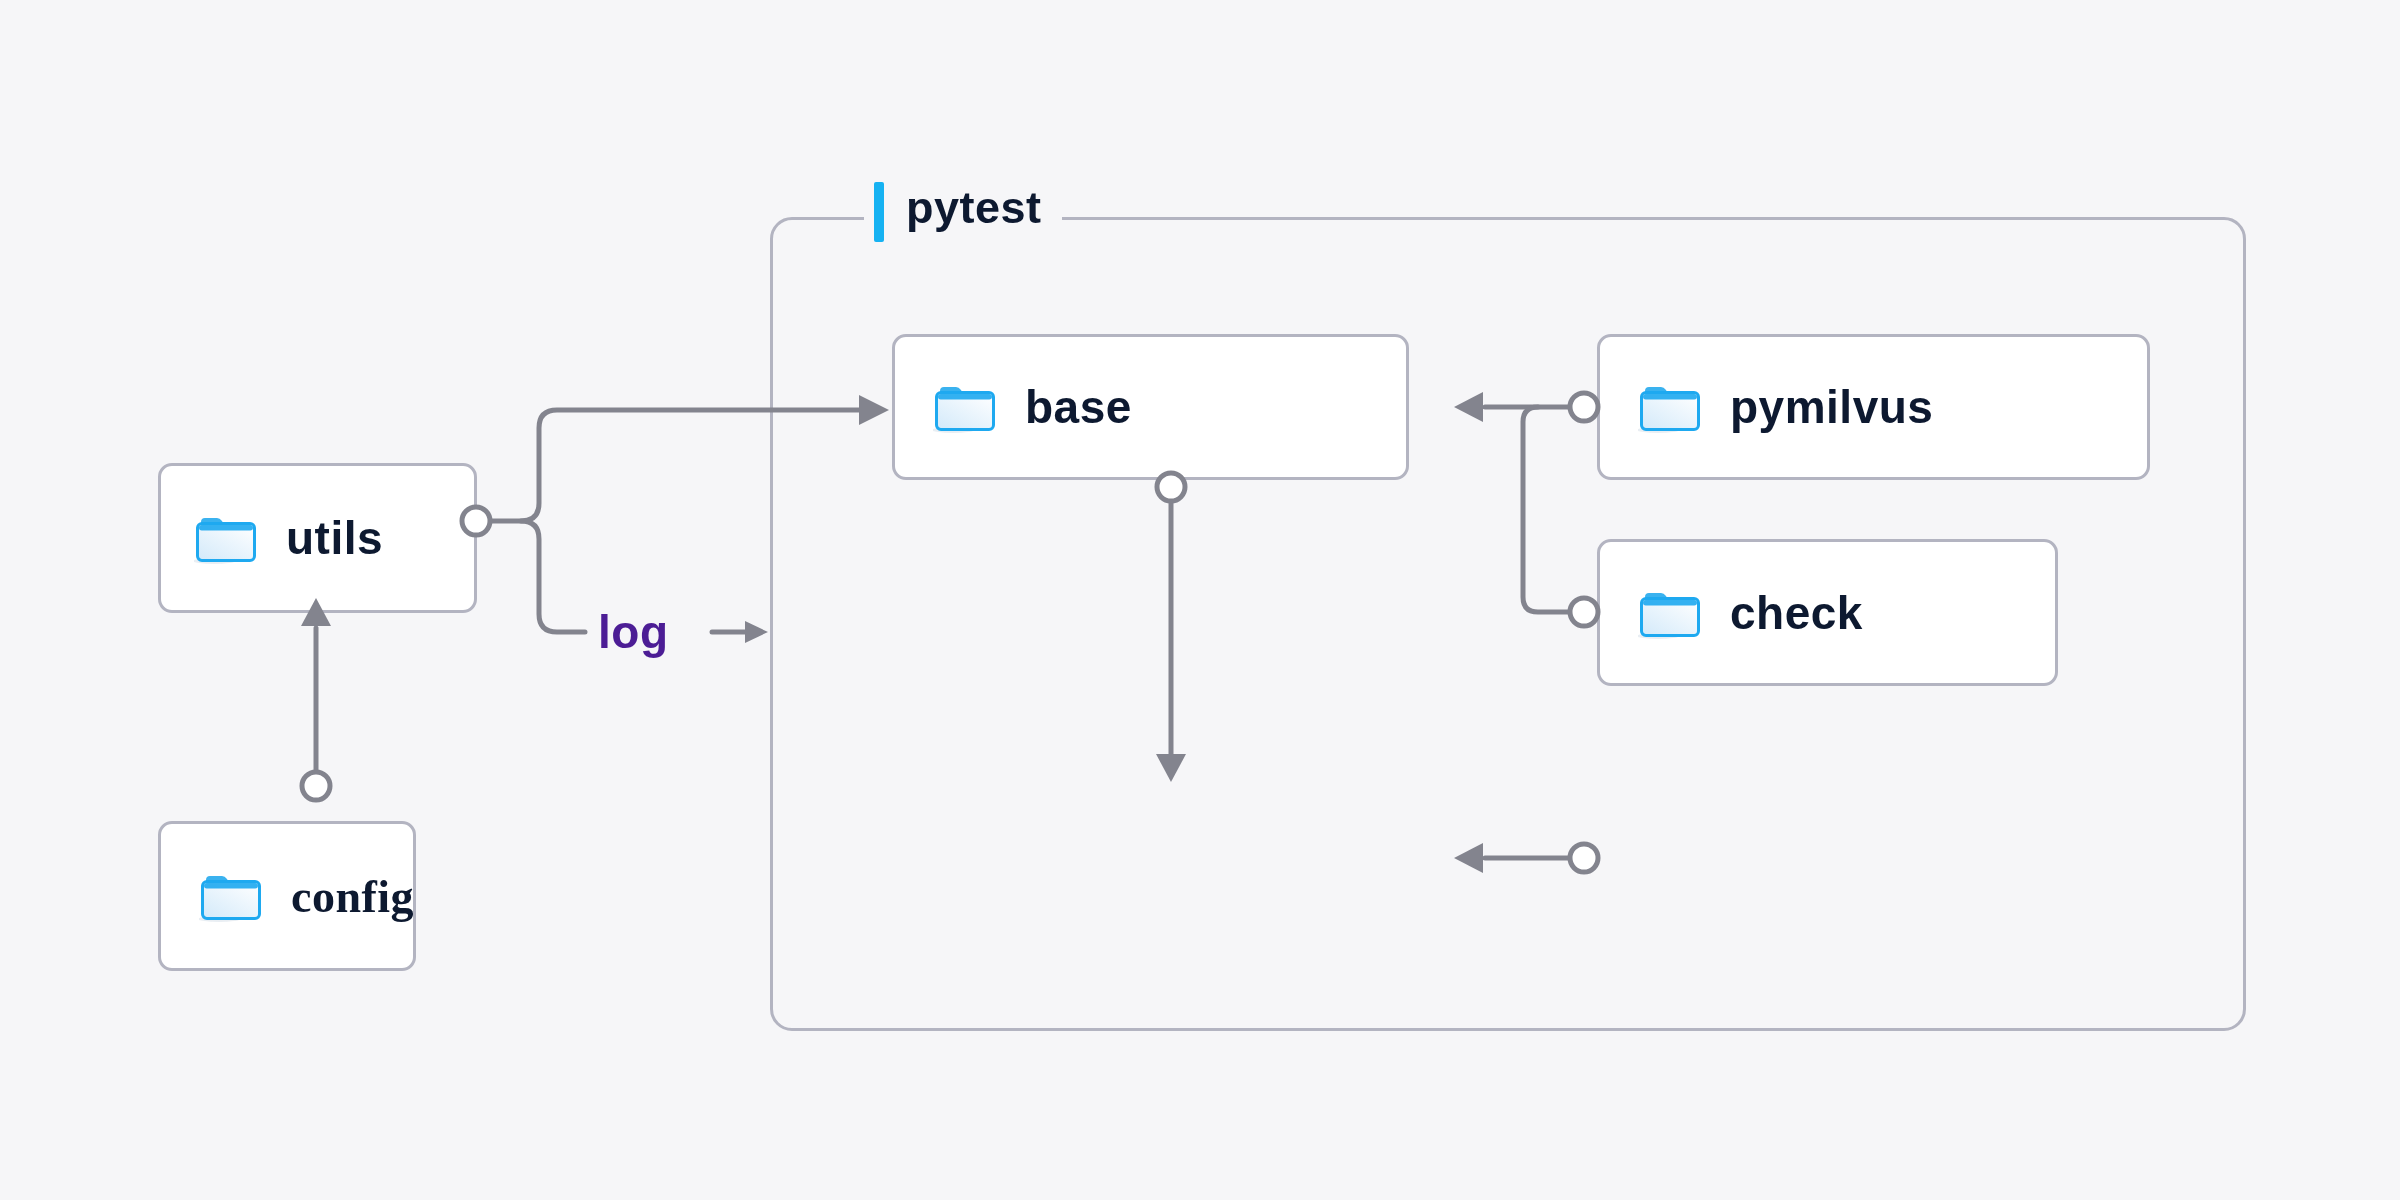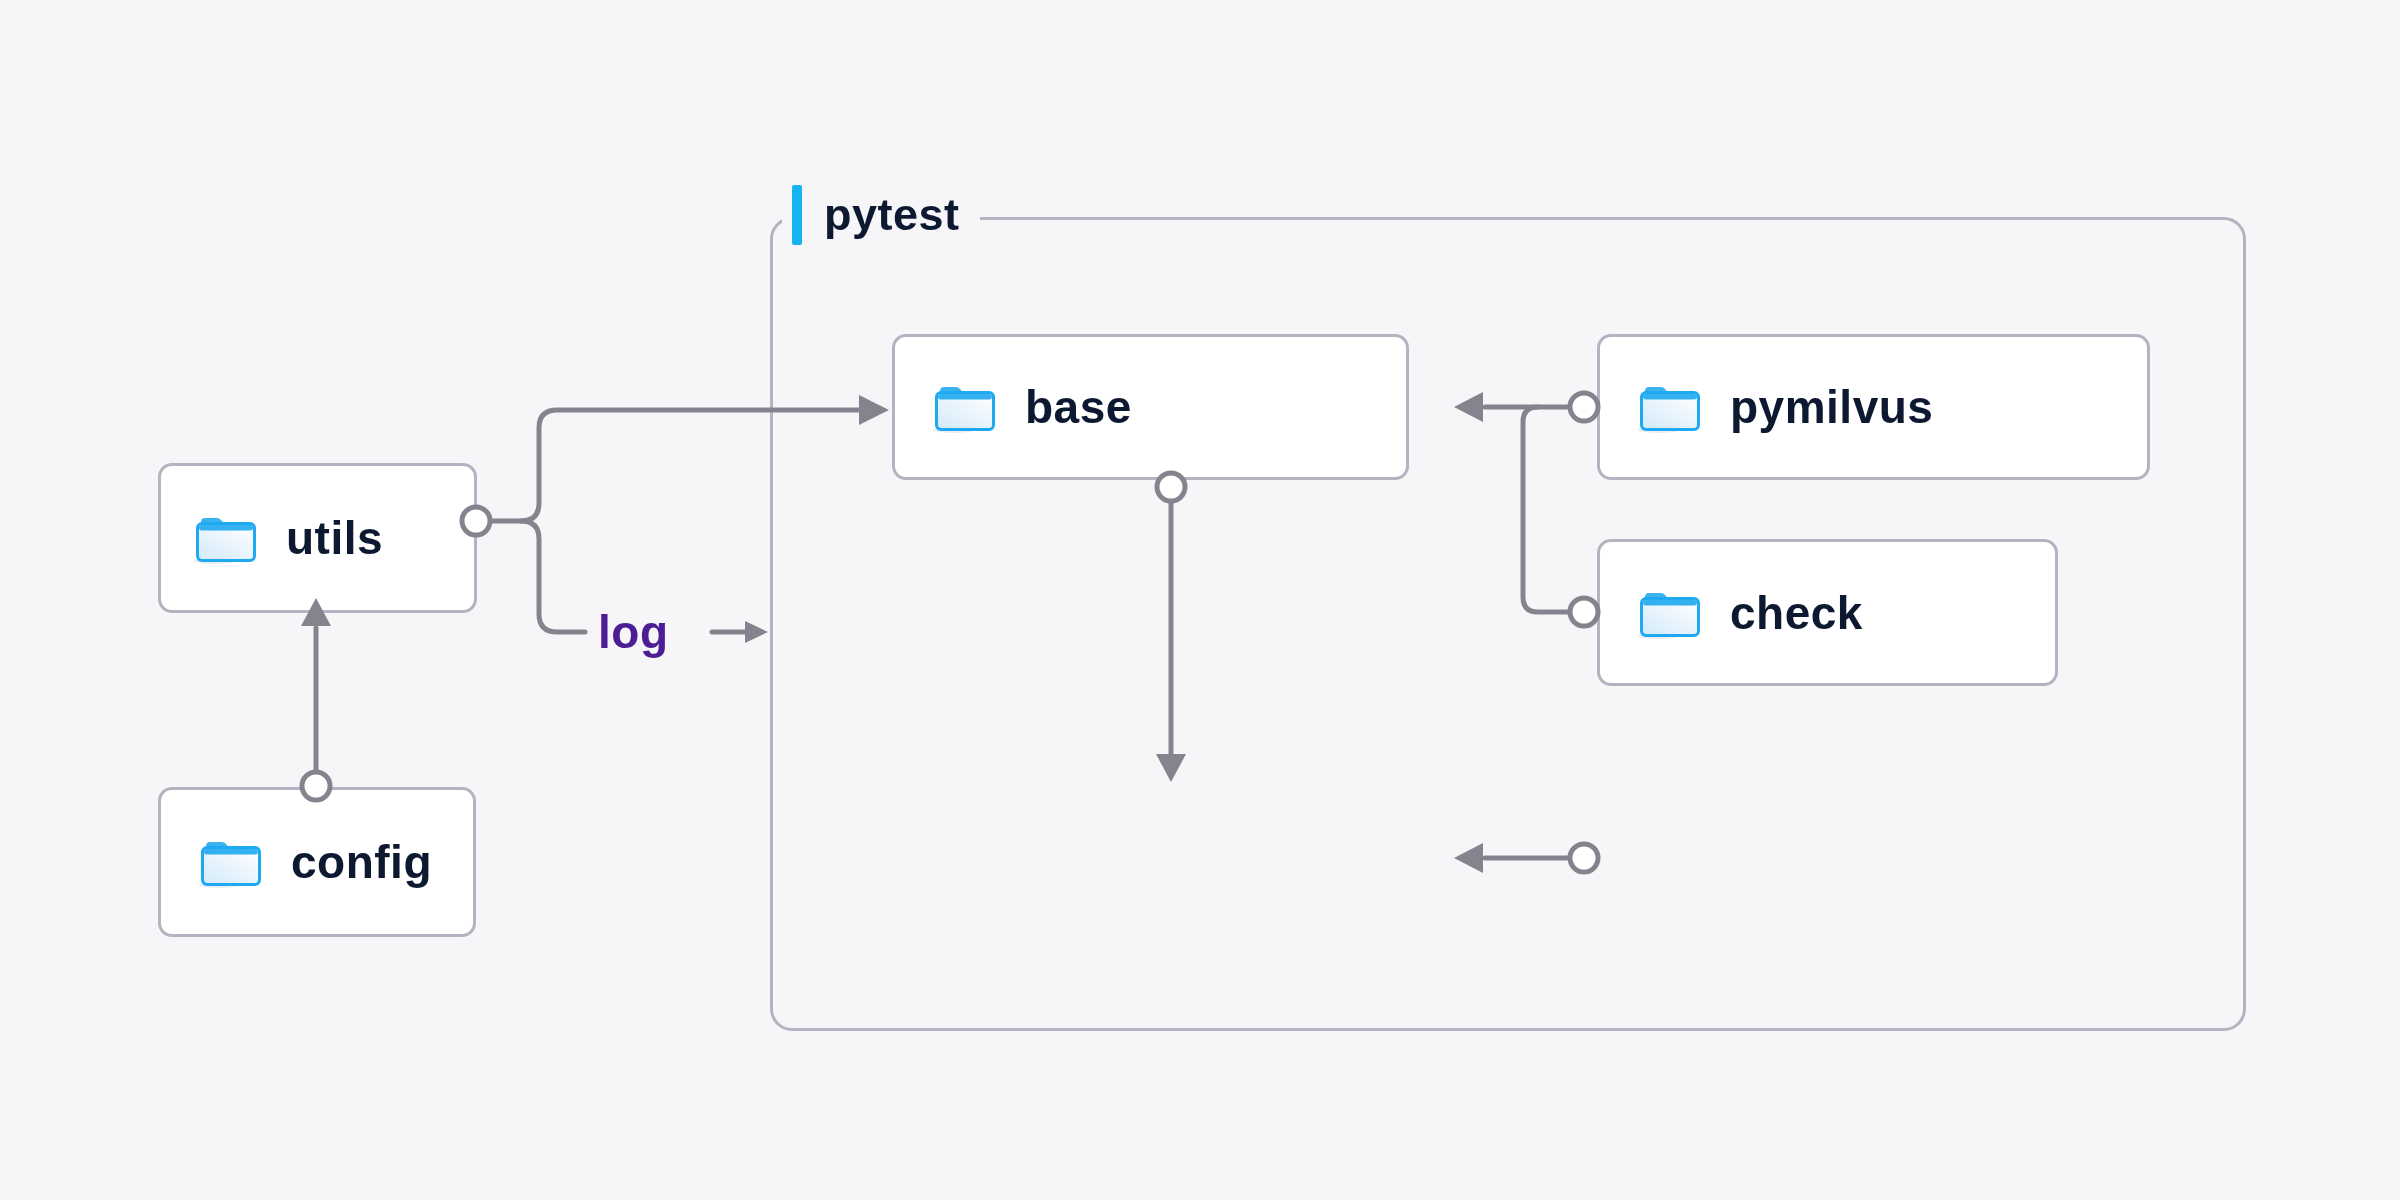--- a/index.html
+++ b/index.html
@@ -6,34 +6,34 @@
   .canvas{
     position:relative;width:2400px;height:1200px;background:#f6f6f8;
     font-family:"Liberation Sans",sans-serif;overflow:hidden;
   }
   
   .group{
     position:absolute;left:770px;top:217px;width:1476px;height:814px;
     border:3px solid #b3b4c1;border-radius:22px;z-index:1;box-sizing:border-box;
   }
   .group-label{
-    position:absolute;left:782px;top:182px;height:66px;z-index:4;
-    display:flex;align-items:center;background:#f6f6f8;padding:0 20px 0 10px;
+    position:absolute;left:864px;top:182px;height:66px;z-index:4;
+    display:flex;align-items:flex-start;background:#f6f6f8;padding:0 20px 0 10px;
   }
   .accent-bar{width:10px;height:60px;background:#16b2f2;border-radius:2px;margin-right:22px;}
   .group-label .txt{font-size:45px;font-weight:700;color:#0d1930;letter-spacing:.5px;}
   
   .node{
     position:absolute;background:#ffffff;border:3px solid #b3b4c1;border-radius:14px;
     display:flex;align-items:center;padding-left:38px;z-index:2;box-sizing:border-box;
   }
   .node .lbl{font-size:46px;font-weight:700;color:#0d1930;letter-spacing:.5px;margin-left:28px;}
   .folder{width:64px;height:52px;flex:0 0 auto;}
   .n-utils    {left:158px; top:463px; width:319px; height:150px;padding-left:33px;}
-  .n-config   {left:158px; top:787px; width:318px; height:150px;}
+  .n-config   {left:158px; top:821px; width:258px; height:150px;font-family:Liberation Serif, serif;}
   .n-base     {left:892px; top:334px; width:517px; height:146px;}
   .n-testcases{left:892px; top:785px; width:559px; height:146px;}
   .n-pymilvus {left:1597px;top:334px; width:553px; height:146px;}
   .n-check    {left:1597px;top:539px; width:461px; height:147px;}
   .n-common   {left:1597px;top:785px; width:553px; height:146px;}
   
   .edges{position:absolute;left:0;top:0;width:2400px;height:1200px;z-index:3;pointer-events:none;}
   .l{stroke:#83848e;stroke-width:5;fill:none;stroke-linecap:round;}
   .a{fill:#83848e;stroke:none;}
   .c{fill:#ffffff;stroke:#83848e;stroke-width:5;}

